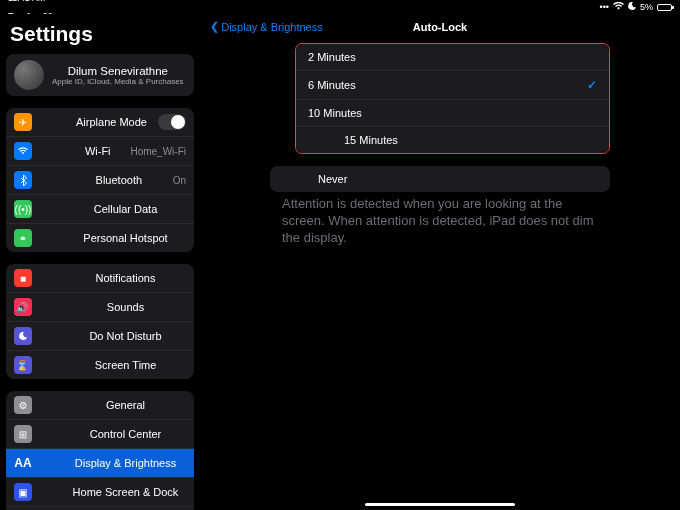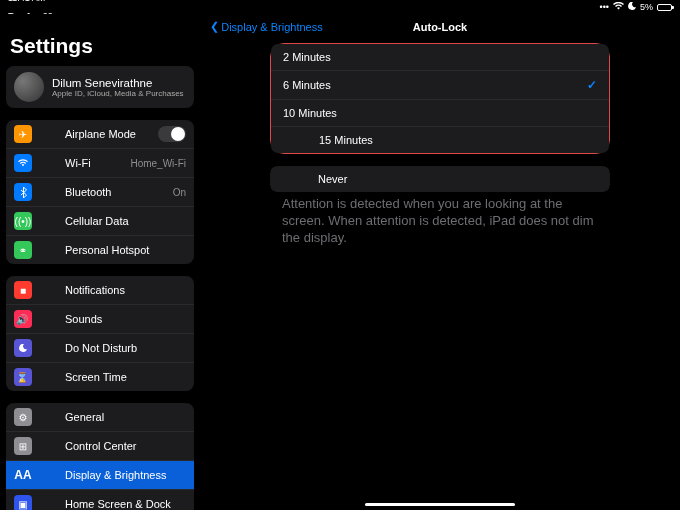--- a/index.html
+++ b/index.html
@@ -11,23 +11,23 @@
   .status-right { display: flex; gap: 4px; align-items: center; }
   .battery { width: 15px; height: 7px; border: 1px solid #fff; border-radius: 2px; position: relative; }
   .battery::after { content: ""; position: absolute; right: -3px; top: 1px; width: 2px; height: 3px; background: #fff; border-radius: 0 1px 1px 0; }
   .battery-fill { background: #fff; height: 100%; width: 74%; }
 
   
   .container { display: flex; height: calc(100% - 14px); }
   .sidebar { width: 200px; background: #000; padding: 4px 6px 0 6px; overflow: hidden; }
   .main    { flex: 1; background: #000; position: relative; padding: 0 10px; }
 
-  .settings-title { font-size: 21px; font-weight: 700; padding: 4px 4px 8px 4px; margin-top: 12px; }
-
-  .group { background: #1c1c1e; border-radius: 8px; margin-bottom: 12px; overflow: hidden; }
+  .settings-title { font-size: 21px; font-weight: 700; padding: 4px 4px 8px 4px; }
+
+  .group { background: #1c1c1e; border-radius: 8px; margin-bottom: 12px; overflow: hidden; text-align: center; }
   .row { display: flex; align-items: center; padding: 5px 8px; font-size: 11px; border-bottom: 0.5px solid #2a2a2c; min-height: 26px; }
   .row:last-child { border-bottom: none; }
   .row.selected { background: #0a60d8; }
   .row .icon-box { width: 18px; height: 18px; border-radius: 4px; margin-right: 8px; display: flex; align-items: center; justify-content: center; font-size: 10px; flex-shrink: 0; }
   .row .label  { flex: 1; margin-left: 25px; }
   .row .detail { color: #8e8e93; font-size: 10px; }
 
   
   .profile-row { padding: 6px 8px; }
   .avatar { width: 30px; height: 30px; border-radius: 50%; background: radial-gradient(circle at 30% 30%, #777, #333); margin-right: 8px; flex-shrink: 0; }
@@ -46,21 +46,21 @@
   .ic-general { background: #8e8e93; } .ic-cc { background: #8e8e93; }
   .ic-display { background: #0a60d8; } .ic-home { background: #2f54eb; }
 
   
   .main-header { display: flex; align-items: center; justify-content: space-between; padding: 6px 0 10px 0; font-size: 11px; }
   .back { color: #0a84ff; display: flex; align-items: center; gap: 2px; cursor: pointer; }
   .main-title { font-weight: 600; position: absolute; left: 50%; transform: translateX(-50%); }
 
   
   .options-wrap { margin: 0 60px; }
-  .highlight { border: 1.5px solid #e04848; border-radius: 14px; }
+  .highlight { border: 1.5px solid #e04848; border-radius: 7px; margin-left: 25px; }
   .option-row { display: flex; justify-content: space-between; align-items: center; padding: 7px 12px; background: #1c1c1e; border-bottom: 0.5px solid #2a2a2c; font-size: 11px; }
   .option-row:first-child { border-top-left-radius: 7px; border-top-right-radius: 7px; }
   .option-row:last-child  { border-bottom: none; border-bottom-left-radius: 7px; border-bottom-right-radius: 7px; padding-left: 48px; }
   .check { color: #0a84ff; font-size: 12px; font-weight: 700; }
 
   .never-group { margin-top: 12px; border-radius: 7px; overflow: hidden; }
   .footer-note { color: #6d6d72; font-size: 13px; padding: 4px 12px; line-height: 1.3; }
 
   .home-indicator { position: absolute; bottom: 4px; left: 50%; transform: translateX(-50%); width: 150px; height: 3px; border-radius: 3px; background: #fff; }
 </style>

